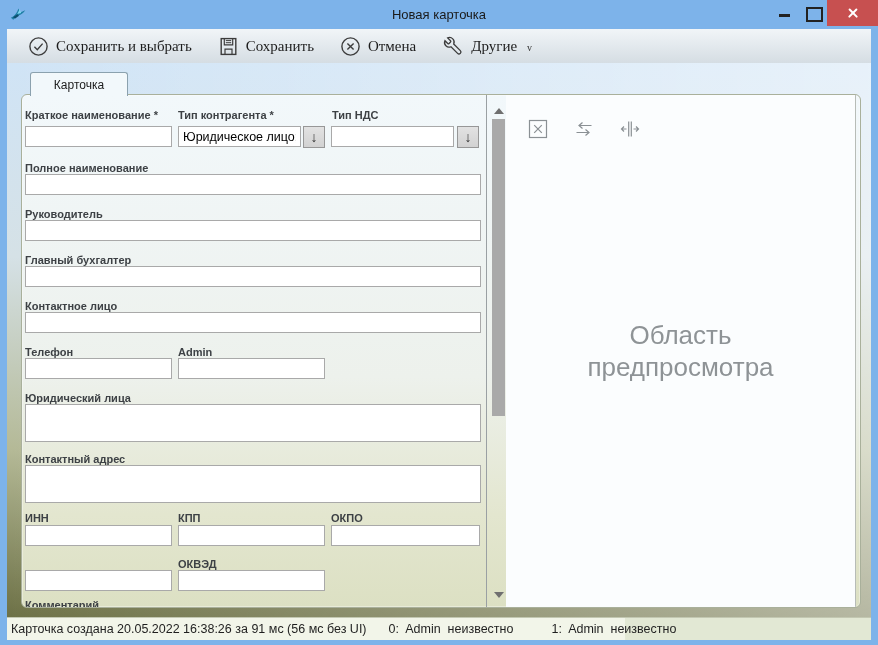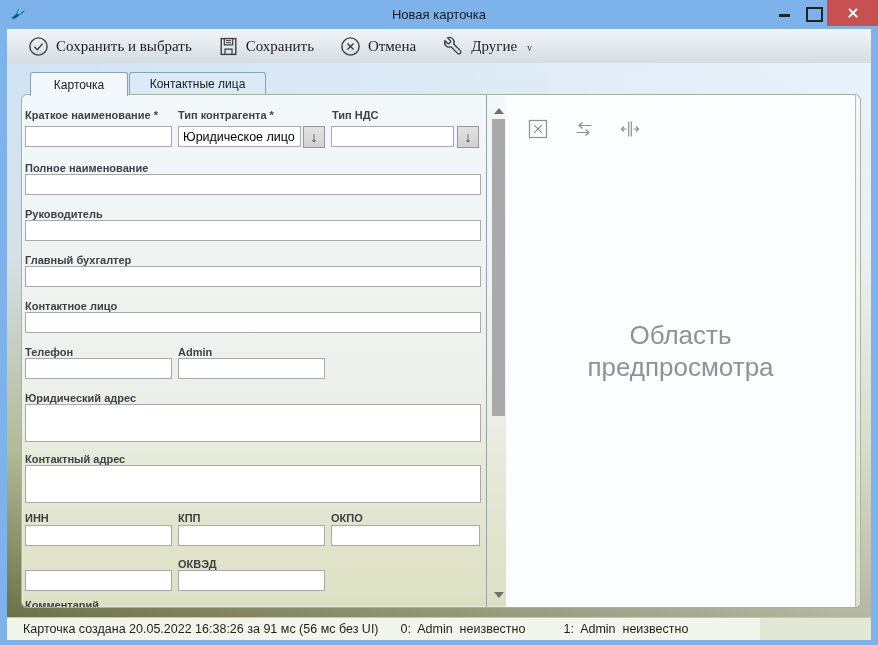--- a/index.html
+++ b/index.html
@@ -68,22 +68,22 @@
   
   .preview{position:absolute;left:484px;top:0;bottom:0;width:350px;background:#fbfdfe;
     border-right:1px solid #b7bcb7;display:flex;align-items:center;justify-content:center;}
   .preview-icons{position:absolute;left:22px;top:24px;display:flex;gap:26px;}
   .picon{width:20px;height:20px;cursor:pointer;}
   .preview-text{width:240px;text-align:center;font-size:26px;line-height:32px;color:#8e9396;}
   
   .statusbar{position:absolute;left:7px;right:7px;bottom:5px;height:23px;
     background:#e2e8d4;border-top:1px solid #c3c8b2;
     display:flex;align-items:center;font-size:12.5px;color:#1f1f1f;}
-  .status-left{width:753px;height:100%;background:#f2f5e9;display:flex;align-items:center;
-    padding-left:16px;white-space:pre;}
+  .status-left{width:618px;height:100%;background:#f2f5e9;display:flex;align-items:center;
+    padding-left:4px;white-space:pre;}
   .status-msg{white-space:pre;}
   .status-user{white-space:pre;}
   .status-user.u0{margin-left:22px;}
   .status-user.u1{margin-left:38px;}
 </style>
 </head>
 <body>
 
 <div class="window">
 
@@ -133,23 +133,20 @@
       <span>Другие</span>
       <span class="chev">v</span>
     </div>
   </div>
 
   <div class="content">
 
     <div class="tab tab-active">
       <span>Карточка</span>
     </div>
-    <div class="tab tab-inactive">
-      <span>Контактные лица</span>
-    </div>
 
     <div class="panel">
 
       <div class="form-area">
 
         <span class="flabel" style="left:3px;top:14px">Краткое наименование *</span>
         <span class="flabel" style="left:156px;top:14px">Тип контрагента *</span>
         <span class="flabel" style="left:310px;top:14px">Тип НДС</span>
         <input class="fi" style="left: 3px; top: 31px; width: 147px;" value="">
         <input class="fi" style="left: 156px; top: 31px; width: 123px;" value="Юридическое лицо;">
@@ -171,21 +168,21 @@
         <input class="fi" style="left: 3px; top: 171px; width: 456px;" value="">
 
         <span class="flabel" style="left:3px;top:205px">Контактное лицо</span>
         <input class="fi" style="left: 3px; top: 217px; width: 456px;" value="">
 
         <span class="flabel" style="left:3px;top:251px">Телефон</span>
         <span class="flabel" style="left:156px;top:251px">Admin</span>
         <input class="fi" style="left: 3px; top: 263px; width: 147px;" value="">
         <input class="fi" style="left: 156px; top: 263px; width: 147px;" value="">
 
-        <span class="flabel" style="left:3px;top:297px">Юридический адрес</span>
+        <span class="flabel" style="left:3px;top:297px">Юридический лица</span>
         <textarea class="fta" style="left: 3px; top: 309px; width: 456px;"></textarea>
 
         <span class="flabel" style="left:3px;top:358px">Контактный адрес</span>
         <textarea class="fta" style="left: 3px; top: 370px; width: 456px;"></textarea>
 
         <span class="flabel" style="left:3px;top:417px">ИНН</span>
         <span class="flabel" style="left:156px;top:417px">КПП</span>
         <span class="flabel" style="left:309px;top:417px">ОКПО</span>
         <input class="fi" style="left: 3px; top: 430px; width: 147px;" value="">
         <input class="fi" style="left: 156px; top: 430px; width: 147px;" value="">

